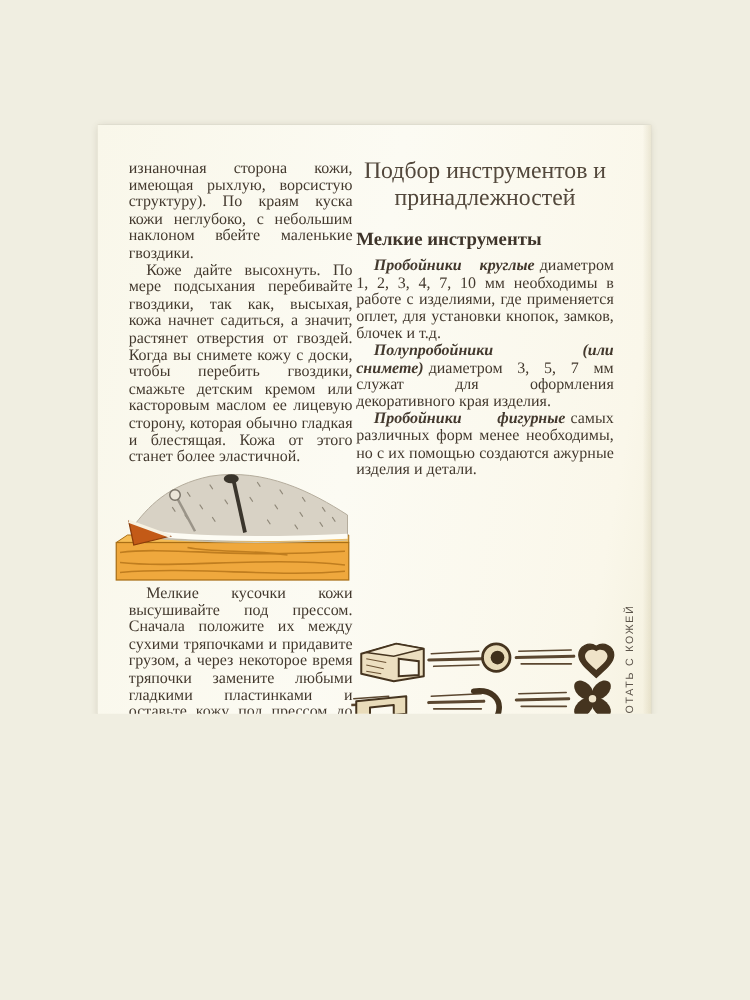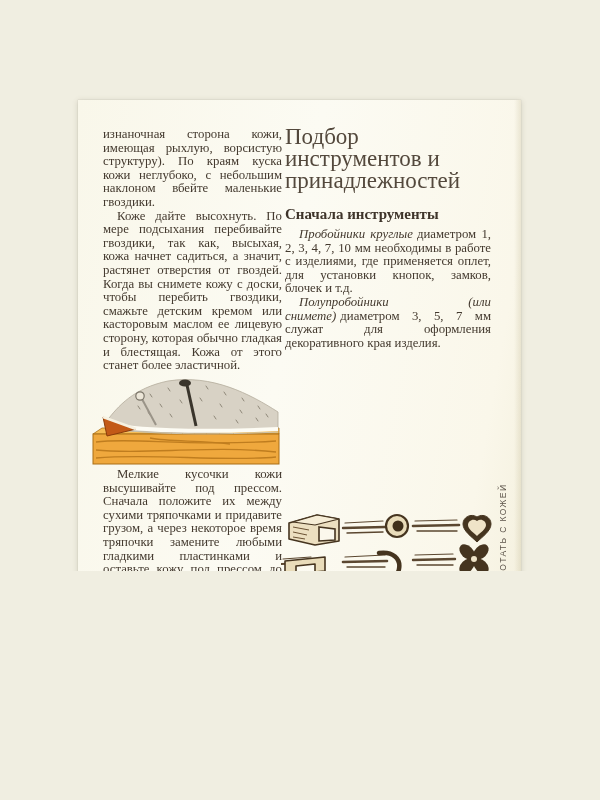--- a/index.html
+++ b/index.html
@@ -23,28 +23,28 @@
   .body-text{
     color:#43392e;font-size:12.8px;line-height:13.6px;
     text-align:justify;hyphens:auto;-webkit-hyphens:auto;
   }
   .body-text p{margin:0;}
   .indent{text-indent:14px;}
   .col-left{position:absolute;left:25px;top:28px;width:179px;}
   .col-left-lower{position:absolute;left:25px;top:368px;width:179px;}
   .col-right{position:absolute;left:207px;top:26px;width:206px;}
   .doc-title{
-    font-size:23px;line-height:22px;font-weight:400;color:#53483c;
-    margin:0 0 14px 0;text-align:left;text-indent:0;
+    font-size:19px;line-height:22px;font-weight:400;color:#53483c;
+    margin:0 0 14px 0;text-align:center;text-indent:0;
   }
   .section-heading{
     font-size:15px;line-height:17px;font-weight:700;color:#3e342a;
     margin:0 0 5px 0;text-align:left;text-indent:0;
   }
-  .lead{font-weight:400;font-style:italic;margin-right:4px;}
+  .lead{font-weight:700;font-style:italic;margin-right:4px;}
   .illus-leather{position:absolute;left:12px;top:272px;width:192px;height:102px;}
   .illus-punches{position:absolute;left:203px;top:411px;width:216px;height:138px;}
   .sidebar-label{
     position:absolute;left:420px;top:404px;height:136px;
     writing-mode:vertical-rl;transform:rotate(180deg);
     font-family:"Liberation Sans", sans-serif;
     font-size:8.5px;letter-spacing:1.4px;color:#5c544a;white-space:nowrap;
   }
   .page-tab{
     position:absolute;left:398px;top:529px;width:50px;height:21px;
@@ -119,23 +119,24 @@
         <ellipse cx="95" cy="11" rx="6" ry="3.6" fill="#3a352c"></ellipse>
       </g>
     </svg>
 
     <div class="col-left-lower body-text">
       <p class="indent">Мелкие кусочки кожи высушивайте под прессом. Сначала положите их между сухими тряпочками и придавите грузом, а через некоторое время тряпочки замените любыми гладкими пластинками и оставьте кожу под прессом до полного высыхания.</p>
     </div>
 
     <div class="col-right body-text">
       <h1 class="doc-title">Подбор инструментов и принадлежностей</h1>
-      <h2 class="section-heading">Сначала инструменты</h2>
+      <h2 class="section-heading">Мелкие инструменты</h2>
       <p class="indent"><span class="lead">Пробойники круглые</span><span>диаметром 1, 2, 3, 4, 7, 10 мм необходимы в работе с изделиями, где применяется оплет, для установки кнопок, замков, блочек и т.д.</span></p>
       <p class="indent"><span class="lead">Полупробойники (или снимете)</span><span>диаметром 3, 5, 7 мм служат для оформления декоративного края изделия.</span></p>
+      <p class="indent"><span class="lead">Пробойники фигурные</span><span>самых различных форм менее необходимы, но с их помощью создаются ажурные изделия и детали.</span></p>
     </div>
 
     <svg class="illus-punches" viewBox="0 0 216 138">
       <g stroke="#5b4730" stroke-linecap="round" fill="none">
 
         <path d="M64,12 L102,10" stroke-width="1.2"></path>
           <path d="M62,17 L104,16" stroke-width="2.4"></path>
           <path d="M66,22 L102,21" stroke-width="1.4"></path>
         <path d="M134,10 L176,9" stroke-width="1.2"></path>
           <path d="M132,15 L178,14" stroke-width="2.6"></path>

